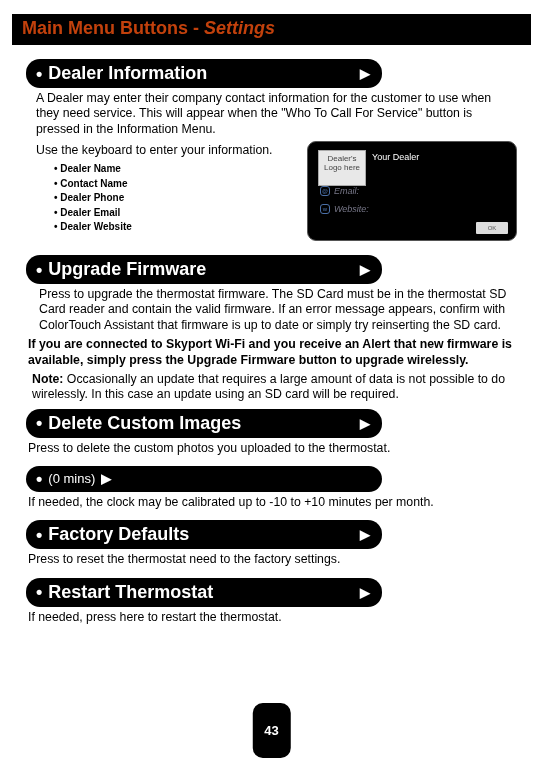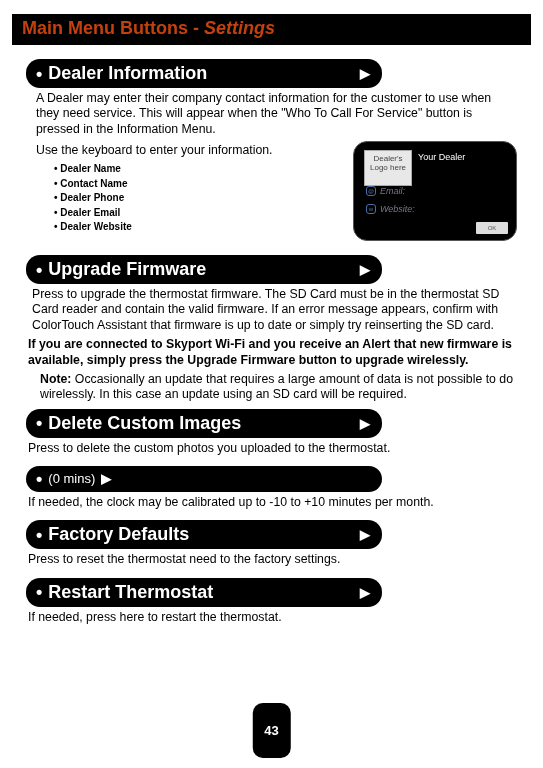--- a/index.html
+++ b/index.html
@@ -12,21 +12,21 @@
   .menu-btn .lbl{flex:1 1 auto}
   .menu-btn .aux{font-size:13px;font-weight:400}
   .menu-btn .arrow{font-size:13px}
   .desc{font-size:12.3px;line-height:1.25;margin:2px 2px 0 10px}
   .desc.bold{font-weight:700}
   .desc .leadb{font-weight:700}
   .info-list{margin:4px 0 0 18px;font-size:10px;font-weight:700;line-height:1.45}
   .info-list li{list-style:none}
   .info-list li::before{content:"• ";font-weight:700}
   .kb-row{display:flex;align-items:flex-start;gap:10px;margin:4px 0 0 10px}
-  .screen{width:164px;height:100px;background:#000;border:1px solid #555;position:relative;border-radius:14px}
+  .screen{width:210px;height:100px;background:#000;border:1px solid #555;position:relative;border-radius:9px}
   .screen .logo-box{position:absolute;left:10px;top:8px;width:48px;height:36px;background:#e8e8e8;border:1px solid #aaa;font-size:8px;line-height:9px;text-align:center;color:#444;padding-top:3px}
   .screen .field{position:absolute;left:64px;color:#778;font-size:9px;font-style:italic}
   .screen .field.f1{top:10px;color:#fff;font-style:normal}
   .screen .field.f2{top:44px}
   .screen .field.f3{top:62px}
   .screen .dot-ic{position:absolute;left:12px;width:10px;height:10px;border:1px solid #4a6fa6;border-radius:3px;font-size:6px;color:#4a6fa6;text-align:center;line-height:8px}
   .screen .ok{position:absolute;right:8px;bottom:6px;width:32px;height:12px;background:#ddd;border-radius:1px;font-size:6px;text-align:center;line-height:12px;color:#555}
   .page-num{position:absolute;left:50%;bottom:10px;transform:translateX(-50%);background:#000;color:#fff;font-weight:700;font-size:13px;padding:20px 12px;border-radius:10px}
 </style>
 </head>
@@ -67,23 +67,23 @@
     </div>
   </div>
 </div>
 
 <div class="section">
   <div class="menu-btn">
     <span class="dot">•</span>
     <span class="lbl">Upgrade Firmware</span>
     <span class="arrow">▶</span>
   </div>
-  <p class="desc" style="margin-left:6px">Press to upgrade the thermostat firmware. The SD Card must be in the thermostat SD Card reader and contain the valid firmware.  If an error message appears, confirm with ColorTouch Assistant that firmware is up to date or simply try reinserting the SD card.</p>
+  <p class="desc" style="margin-left:13px">Press to upgrade the thermostat firmware. The SD Card must be in the thermostat SD Card reader and contain the valid firmware.  If an error message appears, confirm with ColorTouch Assistant that firmware is up to date or simply try reinserting the SD card.</p>
   <p class="desc bold" style="margin-left:2px;margin-top:4px">If you are connected to Skyport Wi-Fi and you receive an Alert that new firmware is available, simply press the Upgrade Firmware button to upgrade wirelessly.</p>
-  <p class="desc" style="margin-left:14px;margin-top:4px">
+  <p class="desc" style="margin-left:6px;margin-top:4px">
     <span class="leadb">Note:</span><span> Occasionally an update that requires a large amount of data is not possible to do wirelessly. In this case an update using an SD card will be required.</span>
   </p>
 </div>
 
 <div class="section" style="margin-top:6px">
   <div class="menu-btn">
     <span class="dot">•</span>
     <span class="lbl">Delete Custom Images</span>
     <span class="arrow">▶</span>
   </div>

